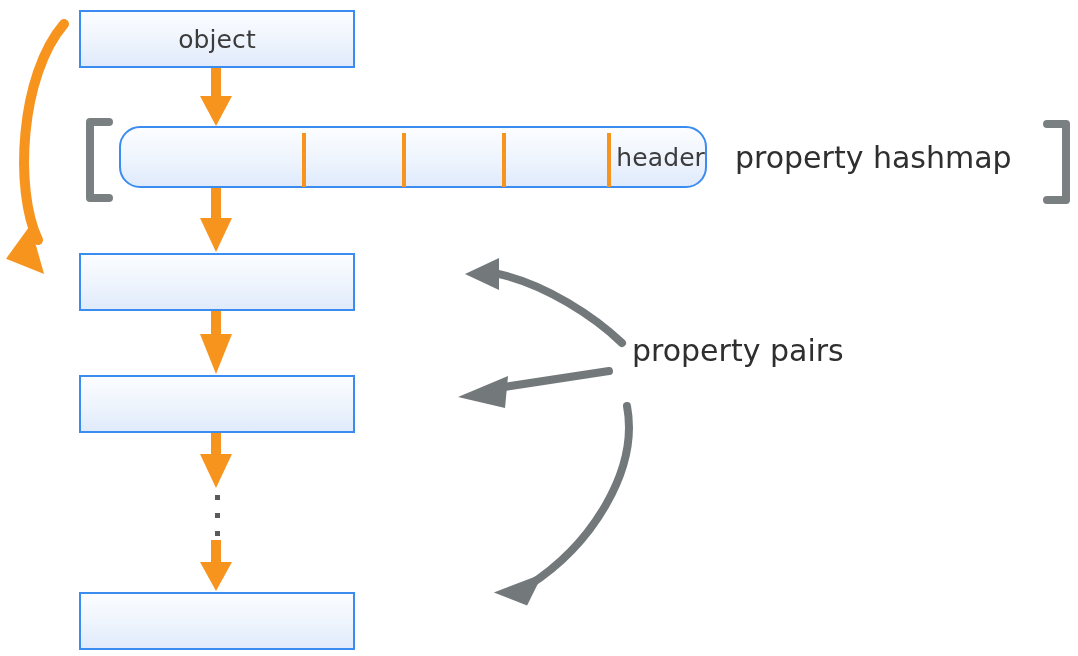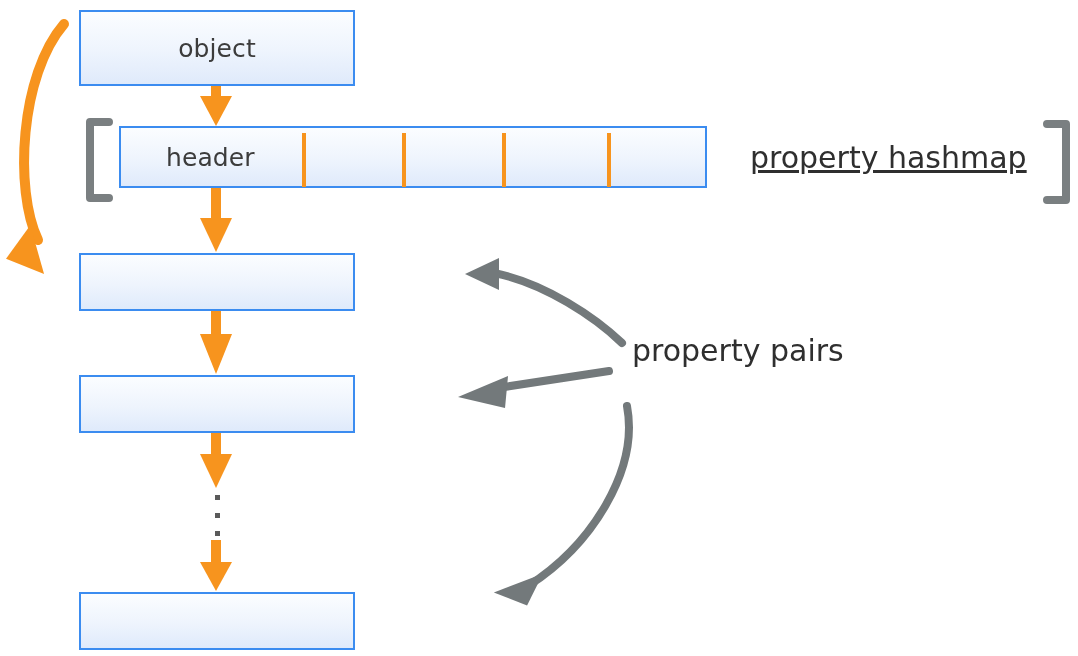--- a/index.html
+++ b/index.html
@@ -35,43 +35,43 @@
     align-items: center;
     justify-content: center;
   }
   .node-label {
     color: #3c3c3c;
     font-size: 25px;
     letter-spacing: 0.1px;
     line-height: 1;
     user-select: none;
   }
-  #box-object   { left: 79px;  top: 10px;  width: 276px; height: 76px; }
+  #box-object   { left: 79px;  top: 10px;  width: 276px; height: 58px; }
   #box-hashmap  { left: 119px; top: 126px; width: 588px; height: 62px;
-                  justify-content: flex-start; padding-left: 45px; }
+                  justify-content: flex-end; padding-left: 45px; border-radius: 21px; }
   #box-pair-1   { left: 79px;  top: 253px; width: 276px; height: 58px; }
   #box-pair-2   { left: 79px;  top: 375px; width: 276px; height: 58px; }
   #box-pair-n   { left: 79px;  top: 592px; width: 276px; height: 58px; }
 
   .hash-tick {
     position: absolute;
     width: 4px;
     background: #f7941e;
     top: 133px;
     height: 54px;
   }
   .free-label {
     position: absolute;
     color: #2f2f2f;
     font-size: 30px;
     white-space: nowrap;
     line-height: 1;
     user-select: none;
   }
-  #label-property-hashmap { left: 750px; top: 143px; text-decoration: underline; }
+  #label-property-hashmap { left: 735px; top: 143px; }
   #label-property-pairs   { left: 632px; top: 336px; }
 
   .dot {
     position: absolute;
     width: 5px;
     height: 5px;
     background: #5a5a5a;
     left: 215px;
   }
   #dot-1 { top: 495px; }

